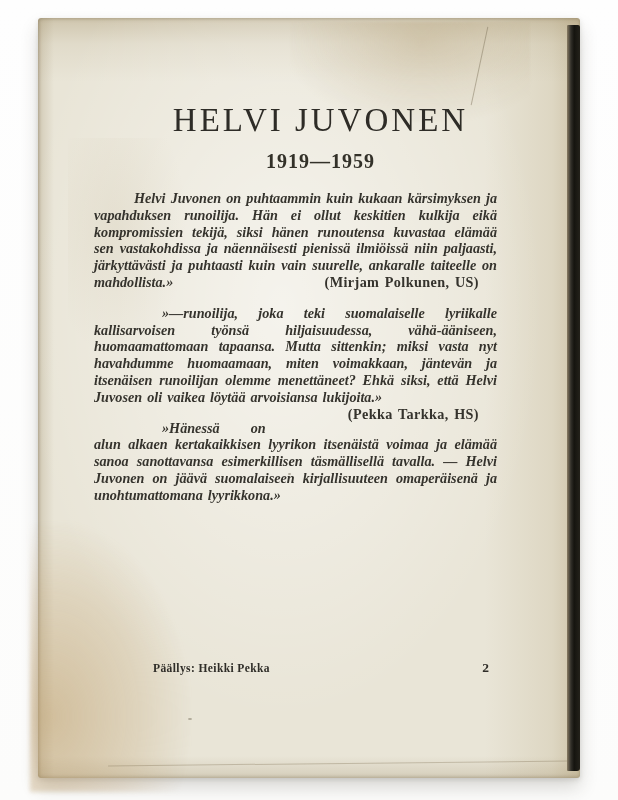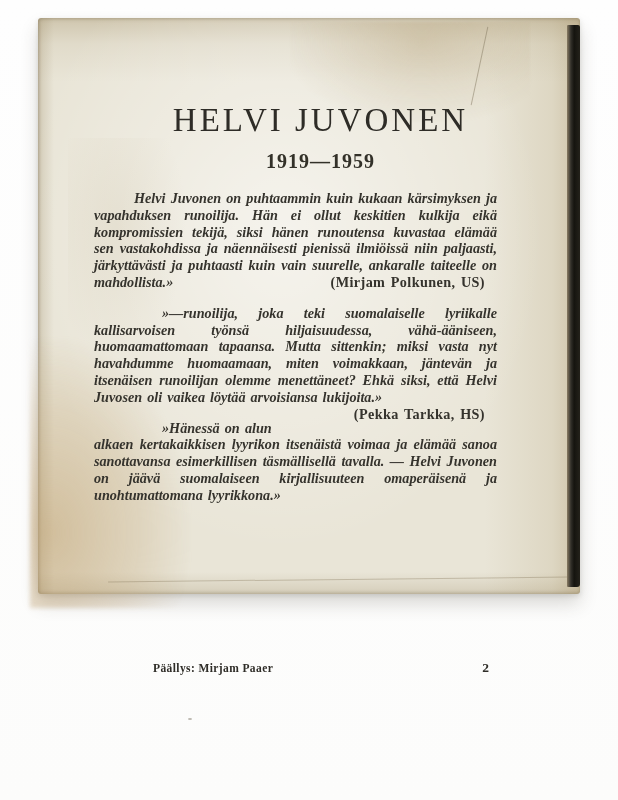--- a/index.html
+++ b/index.html
@@ -14,21 +14,21 @@
     background: linear-gradient(180deg, #fefefe 0%, #fcfcfb 100%);
     overflow: hidden;
     font-family: "Liberation Serif", "DejaVu Serif", serif;
   }
   
   .book {
     position: absolute;
     left: 38px;
     top: 18px;
     width: 542px;
-    height: 576px;
+    height: 760px;
     background:
       radial-gradient(ellipse at 45% 38%, rgba(255,255,255,0.55) 0%, rgba(255,255,255,0) 62%),
       linear-gradient(180deg, rgba(164,146,106,0.38) 0px, rgba(164,146,106,0.12) 26px, rgba(164,146,106,0) 64px),
       linear-gradient(90deg,  rgba(150,132,95,0.28) 0px, rgba(150,132,95,0) 16px),
       linear-gradient(270deg, rgba(168,148,102,0.42) 0px, rgba(176,158,114,0.20) 28px, rgba(168,148,102,0) 95px),
       linear-gradient(0deg,   rgba(150,132,95,0.24) 0px, rgba(150,132,95,0) 22px),
       #e9e5d7;
     border-radius: 3px;
     box-shadow:
       0 10px 18px rgba(60,55,45,0.18),
@@ -152,21 +152,21 @@
   }
   .indent-lg { text-indent: 68px; }
   .indent-sm { text-indent: 40px; }
   .qgap { margin-top: 14px; }
   .attr {
     float: right;
     font-style: normal;
     font-weight: 600;
     letter-spacing: 0.4px;
     margin-left: 14px;
-    margin-right: 12px;
+    margin-right: 18px;
   }
   .footer {
     position: absolute;
     top: 642px;
     left: 0;
     width: 403px;
     display: flex;
     justify-content: space-between;
     align-items: baseline;
     color: #2f2d28;
@@ -213,19 +213,19 @@
           <p class="para indent-lg"><span>»—runoilija, joka teki suomalaiselle lyriikalle kallisarvoisen työnsä hiljaisuudessa, vähä-ääniseen, huomaamattomaan tapaansa. Mutta sittenkin; miksi vasta nyt havahdumme huomaamaan, miten voimakkaan, jäntevän ja itsenäisen runoilijan olemme menettäneet? Ehkä siksi, että Helvi Juvosen oli vaikea löytää arvoisiansa lukijoita.»</span> <span class="attr">(Pekka Tarkka, HS)</span></p>
         </div>
 
         <div class="quote-block qgap">
           <p class="para indent-lg"><span>»Hänessä on alun alkaen kertakaikkisen lyyrikon itsenäistä voimaa ja elämää sanoa sanottavansa esimerkillisen täsmällisellä tavalla. — Helvi Juvonen on jäävä suomalaiseen kirjallisuuteen omaperäisenä ja unohtumattomana lyyrikkona.»</span> </p>
         </div>
 
       </div>
 
       <div class="footer">
-        <span class="credit">Päällys: Mirjam Paaer</span>
+        <span class="credit">Päällys: Heikki Pekka</span>
         <span class="page-number">2</span>
       </div>
 
     </div>
   </div>
 </div>
 
 </body></html>

